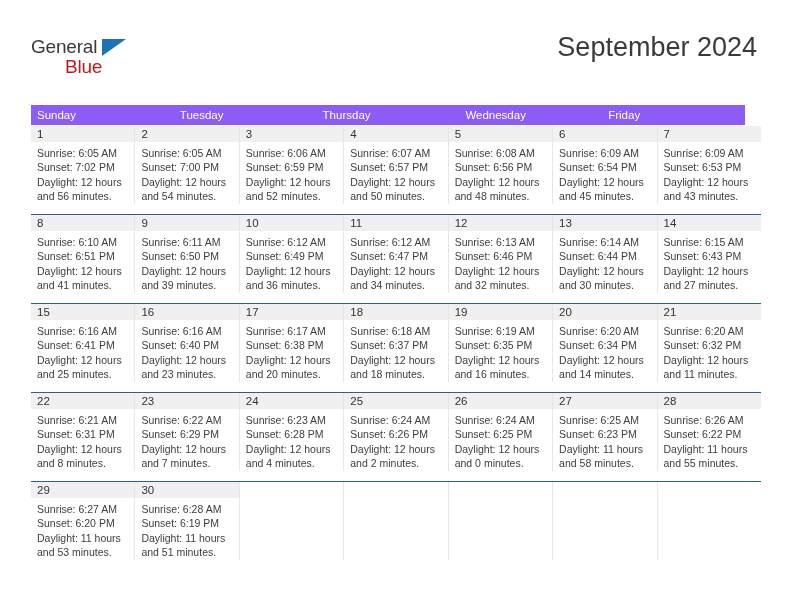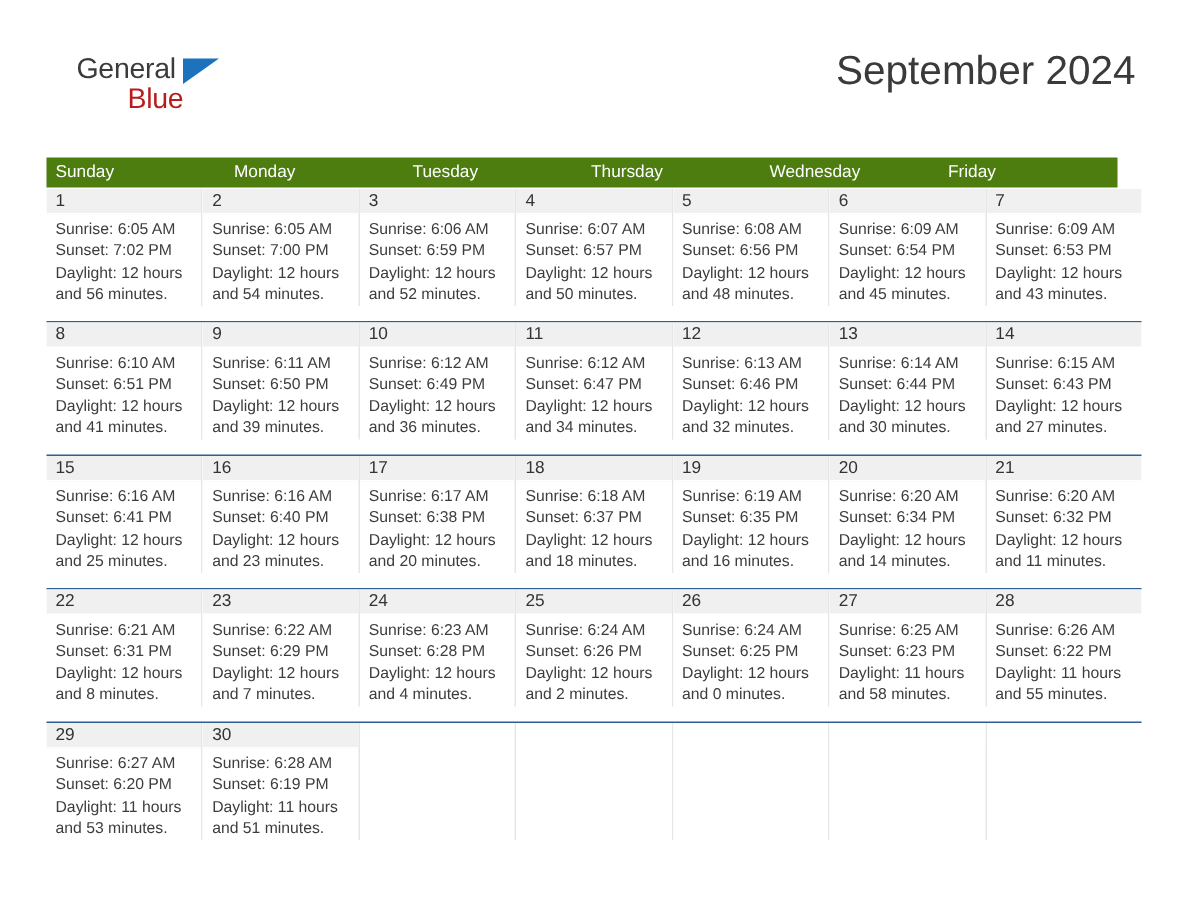--- a/index.html
+++ b/index.html
@@ -22,21 +22,20 @@
     left: 0; top: 0;
     width: 792px;
     height: 98px;
   }
   .logo {
     position: absolute;
     left: 31px;
     top: 36px;
     width: 130px;
     height: 46px;
-    margin-left: 20px;
   }
   .logo-general {
     position: absolute;
     left: 0; top: 0;
     font-size: 19px;
     color: #3b3b3b;
     letter-spacing: -0.2px;
     line-height: 22px;
     font-family: "Liberation Sans", sans-serif;
   }
@@ -81,21 +80,21 @@
   .cal {
     position: absolute;
     left: 31px;
     top: 105px;
     width: 730px;
   }
   .week-head {
     display: flex;
     width: 714px;
     height: 20px;
-    background: #4d7c0f;
+    background: #8b5cf6;
   }
   .week-head .hcell {
     flex: 1 1 0;
     color: #ffffff;
     font-size: 11.5px;
     line-height: 20px;
     padding-left: 6px;
     overflow: hidden;
     white-space: nowrap;
   }
@@ -159,21 +158,20 @@
     <div class="title-block">
       <div class="month-title">September 2024</div>
     </div>
 
   </div>
 
   <div class="cal">
 
     <div class="week-head">
       <div class="hcell">Sunday</div>
-      <div class="hcell">Monday</div>
       <div class="hcell">Tuesday</div>
       <div class="hcell">Thursday</div>
       <div class="hcell">Wednesday</div>
       <div class="hcell">Friday</div>
     </div>
 
     <div class="week-row first">
       <div class="day-cell">
         <div class="daynum-band">
             <span class="daynum">1</span>

